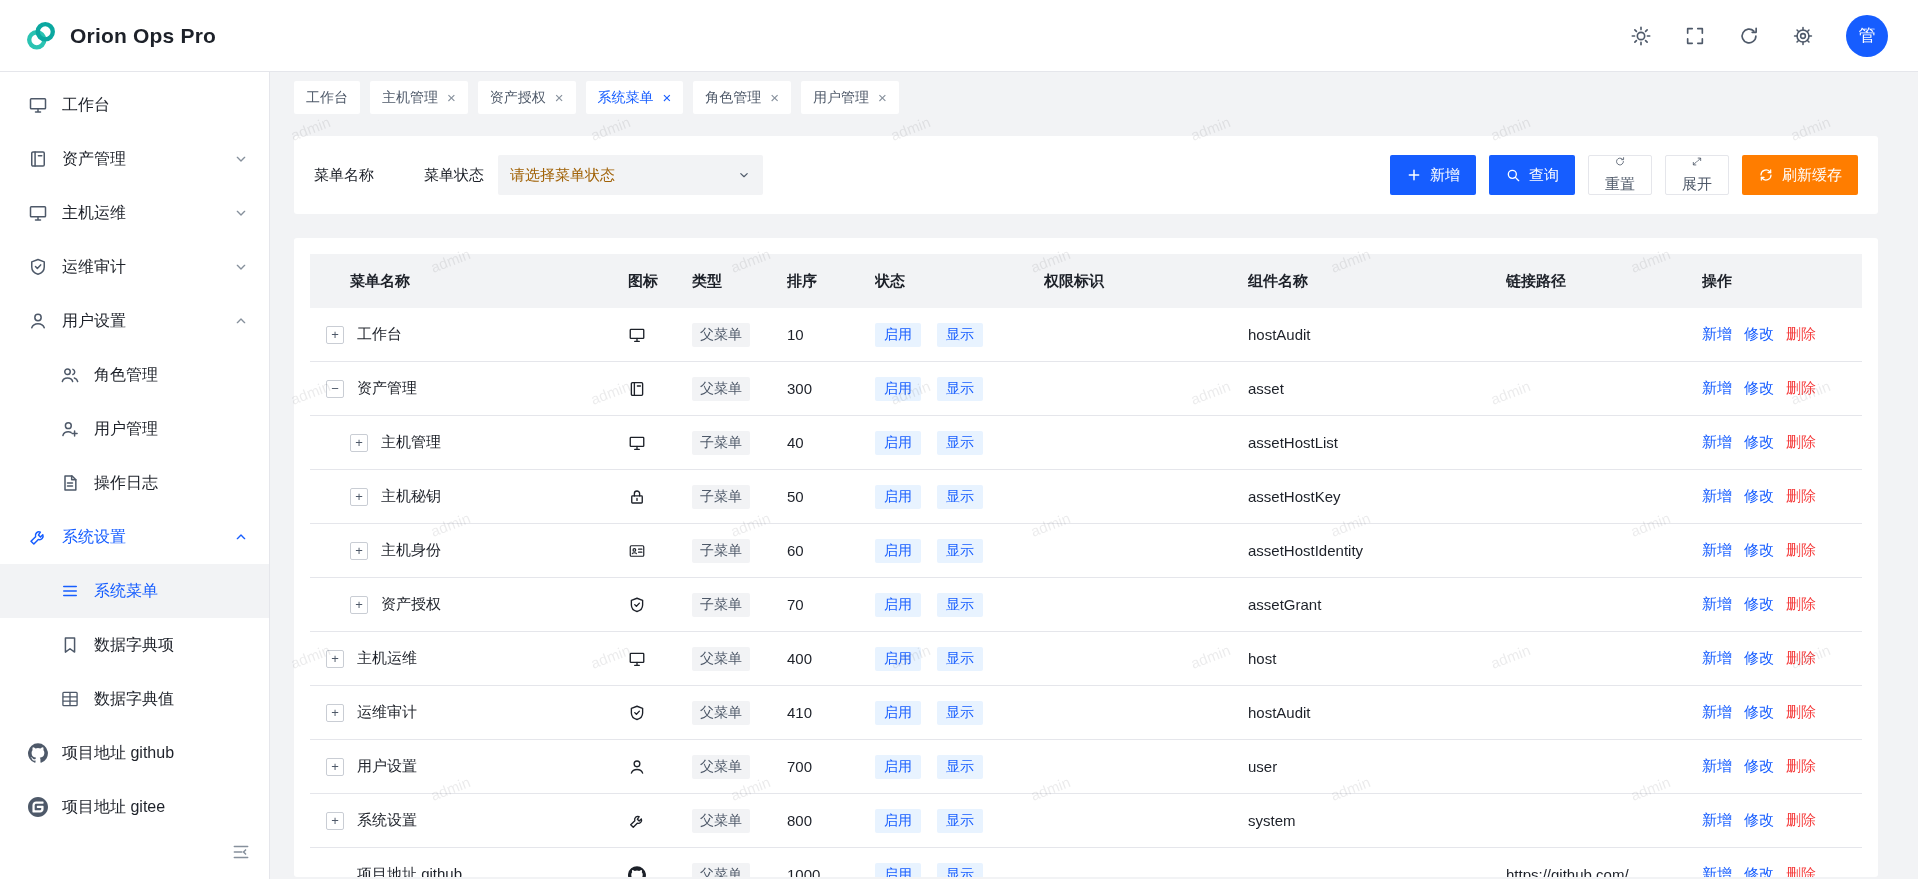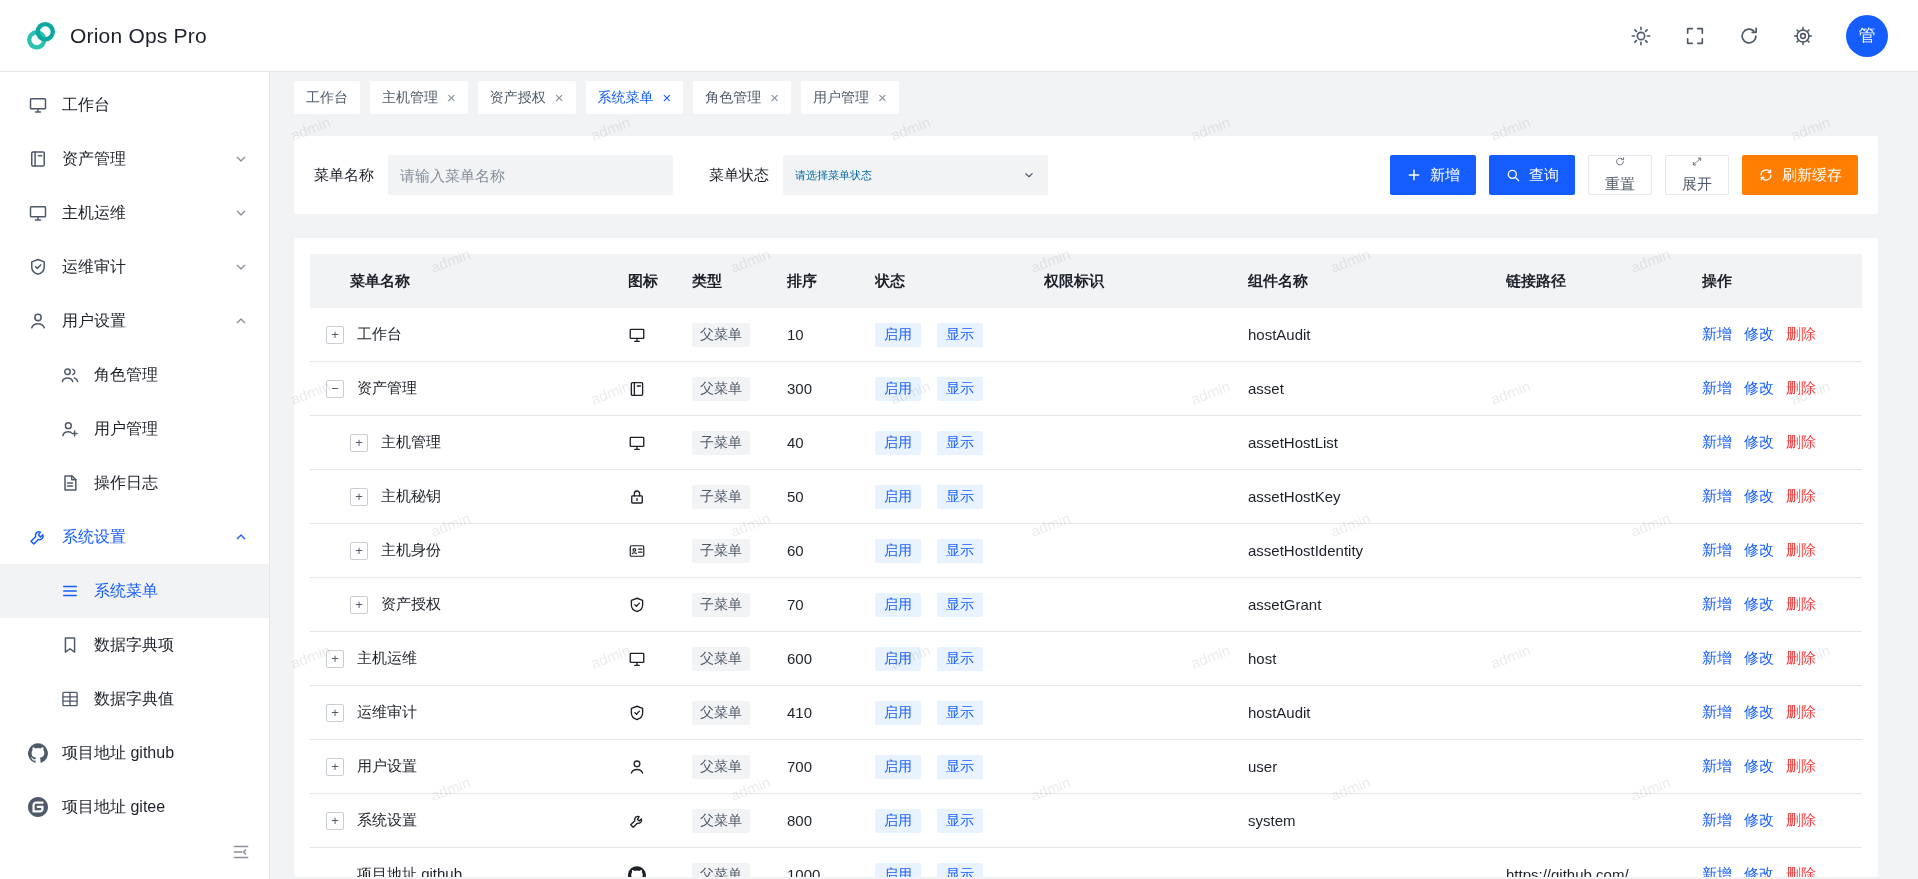--- a/index.html
+++ b/index.html
@@ -10,21 +10,21 @@
   }
   svg { display: block; }
 
   
   .topbar {
     height: 72px; background: #fff; display: flex; align-items: center;
     justify-content: space-between; padding: 0 30px 0 24px;
     border-bottom: 1px solid #e5e6eb; position: relative; z-index: 20;
   }
   .logo { display: flex; align-items: center; gap: 12px; }
-  .logo-title { font-size: 21px; font-weight: 400; letter-spacing: .2px; }
+  .logo-title { font-size: 21px; font-weight: 700; letter-spacing: .2px; }
   .top-actions { display: flex; align-items: center; gap: 32px; }
   .icon-btn { background: none; border: none; padding: 0; color: #4e5969; cursor: pointer; }
   .icon-btn svg { width: 22px; height: 22px; }
   .avatar {
     width: 42px; height: 42px; border-radius: 50%; background: #165dff; color: #fff;
     font-size: 17px; display: flex; align-items: center; justify-content: center; cursor: pointer;
   }
 
   
   .layout { display: flex; height: 807px; }
@@ -72,21 +72,21 @@
   .flabel.second { margin-left: 36px; }
   .finput {
     width: 285px; height: 40px; background: #f2f3f5; border: none; border-radius: 2px;
     padding: 0 12px; font-size: 15px; color: #1d2129; outline: none; font-family: inherit;
   }
   .finput::placeholder { color: #86909c; }
   .fselect {
     width: 265px; height: 40px; background: #f2f3f5; border-radius: 2px; cursor: pointer;
     display: flex; align-items: center; justify-content: space-between; padding: 0 12px;
   }
-  .fselect .ph { font-size: 11px; color: #0369a1; }
+  .fselect .ph { font-size: 15px; color: #a16207; }
   .fselect .chev { width: 14px; height: 14px; color: #4e5969; }
   .fbuttons { margin-left: auto; display: flex; gap: 13px; }
   .btn {
     height: 40px; border: none; border-radius: 2px; padding: 0 16px; font-size: 15px;
     font-family: inherit; display: inline-flex; align-items: center; gap: 8px; cursor: pointer;
   }
   .btn svg { width: 16px; height: 16px; }
   .btn.primary { background: #165dff; color: #fff; }
   .btn.ghost { background: #fff; border: 1px solid #e5e6eb; color: #4e5969; flex-direction: column; }
   .btn.orange { background: #ff7d00; color: #fff; }
@@ -473,21 +473,20 @@
         <span class="tab-close">×</span>
       </div>
       <div class="tab">
         <span>用户管理</span>
         <span class="tab-close">×</span>
       </div>
     </div>
 
     <div class="card filter-card">
       <span class="flabel">菜单名称</span>
-      <input class="finput" placeholder="请输入菜单名称" style="">
       <span class="flabel second">菜单状态</span>
       <div class="fselect">
         <span class="ph">请选择菜单状态</span>
         <svg class="chev" viewBox="0 0 24 24">
             <use href="#i-chevdown"></use>
           </svg>
       </div>
       <div class="fbuttons">
         <button class="btn primary">
           <svg viewBox="0 0 24 24">
@@ -707,21 +706,21 @@
               <span>主机运维</span>
             </div>
             <div class="td col-icon">
               <svg class="ticon" viewBox="0 0 24 24">
                 <use href="#i-monitor"></use>
               </svg>
             </div>
             <div class="td col-type">
               <span class="tag">父菜单</span>
             </div>
-            <div class="td col-sort">600</div>
+            <div class="td col-sort">400</div>
             <div class="td col-status">
               <span class="badge">启用</span>
               <span class="badge">显示</span>
             </div>
             <div class="td col-perm"></div>
             <div class="td col-comp">host</div>
             <div class="td col-path"></div>
             <div class="td col-actions">
               <span class="link-blue">新增</span>
               <span class="link-blue">修改</span>

